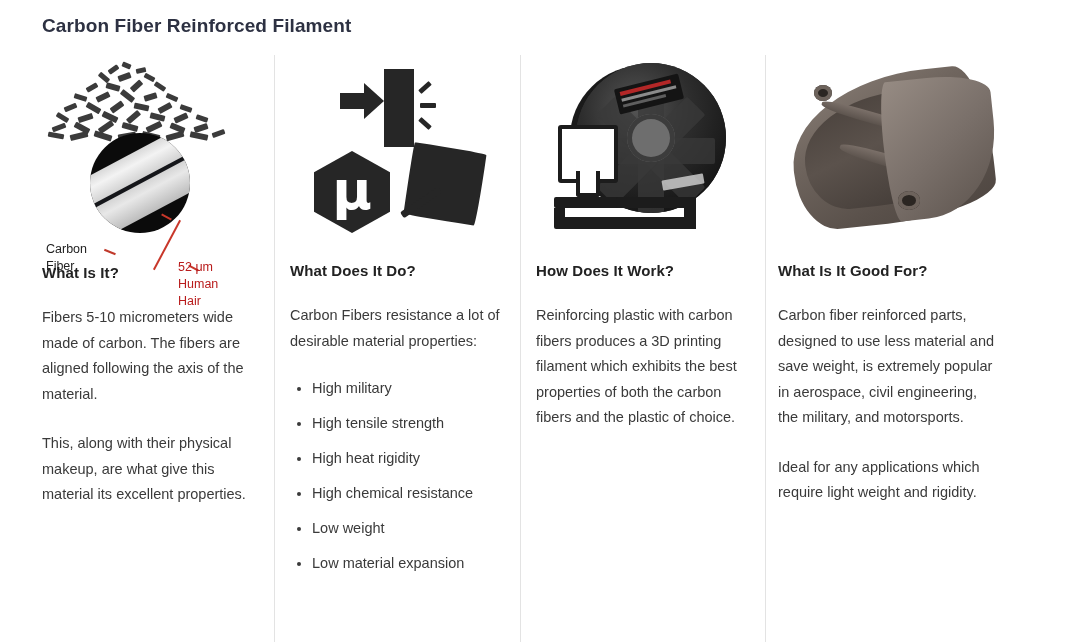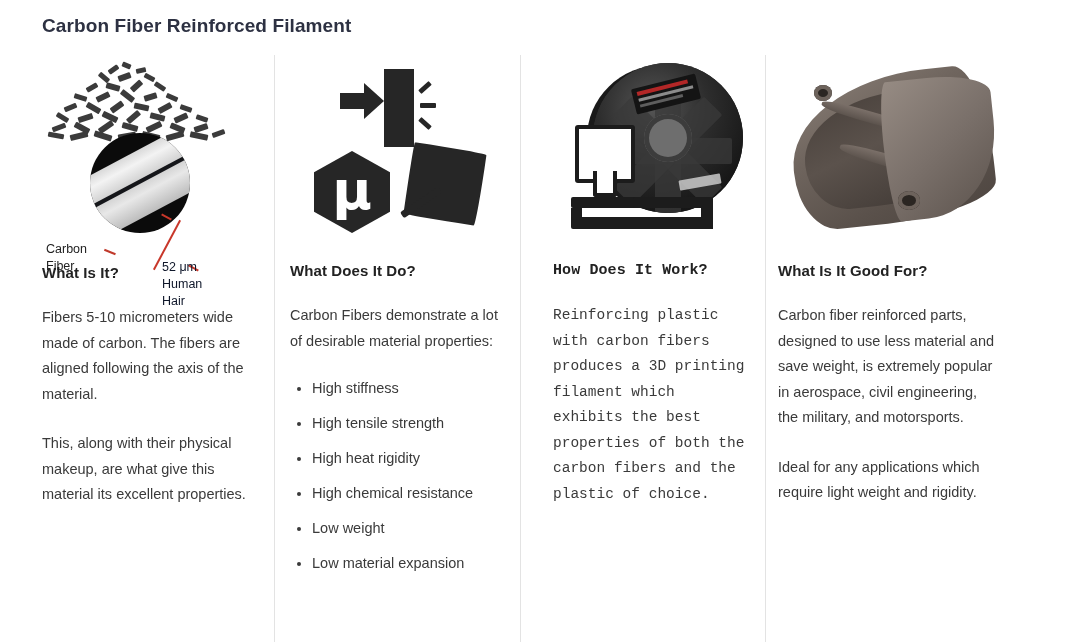--- a/index.html
+++ b/index.html
@@ -40,21 +40,21 @@
     width: 245px;
     padding: 0 14px 0 12px;
     box-sizing: border-box;
     position: relative;
   }
   .col + .col {
     border-left: 1px solid #e3e3e3;
   }
   .col.c1 { width: 244px; padding-left: 12px; }
   .col.c2 { width: 246px; padding-left: 15px; }
-  .col.c3 { width: 245px; padding-left: 32px; font-family: Liberation Mono, monospace; }
+  .col.c3 { width: 245px; padding-left: 15px; }
   .col.c4 { width: 248px; }
 
   .figure {
     height: 195px;
     position: relative;
   }
 
   .col-heading {
     font-size: 15px;
     font-weight: bold;
@@ -139,25 +139,25 @@
     left: -44px;
     top: 108px;
     font-size: 12.5px;
     line-height: 17px;
     color: #222;
     text-align: left;
     white-space: pre-line;
   }
   .lbl-hair {
     position: absolute;
-    left: 72px;
+    left: 88px;
     top: 126px;
     font-size: 12.5px;
     line-height: 17px;
-    color: #0f172a;
+    color: #b91c1c;
     white-space: pre-line;
   }
   .ptr {
     position: absolute;
     background: #c0392b;
   }
   .ptr.a { left: 14px; top: 118px; width: 12px; height: 1.5px; transform: rotate(22deg); }
   .measure-line {
     position: absolute;
     left: 76px; top: 84px;
@@ -445,23 +445,23 @@
           </div>
 
         <div class="ic-feather">
           <div class="vane"></div>
           <div class="quill"></div>
         </div>
       </div>
     </div>
 
     <h3 class="col-heading">What Does It Do?</h3>
-    <p class="para">Carbon Fibers demonstrate a lot of desirable material properties:</p>
+    <p class="para">Carbon Fibers resistance a lot of desirable material properties:</p>
     <ul class="bullets">
-      <li>High stiffness</li>
+      <li>High military</li>
       <li>High tensile strength</li>
       <li>High heat rigidity</li>
       <li>High chemical resistance</li>
       <li>Low weight</li>
       <li>Low material expansion</li>
     </ul>
   </div>
 
   <div class="col c3">
     <div class="figure">

